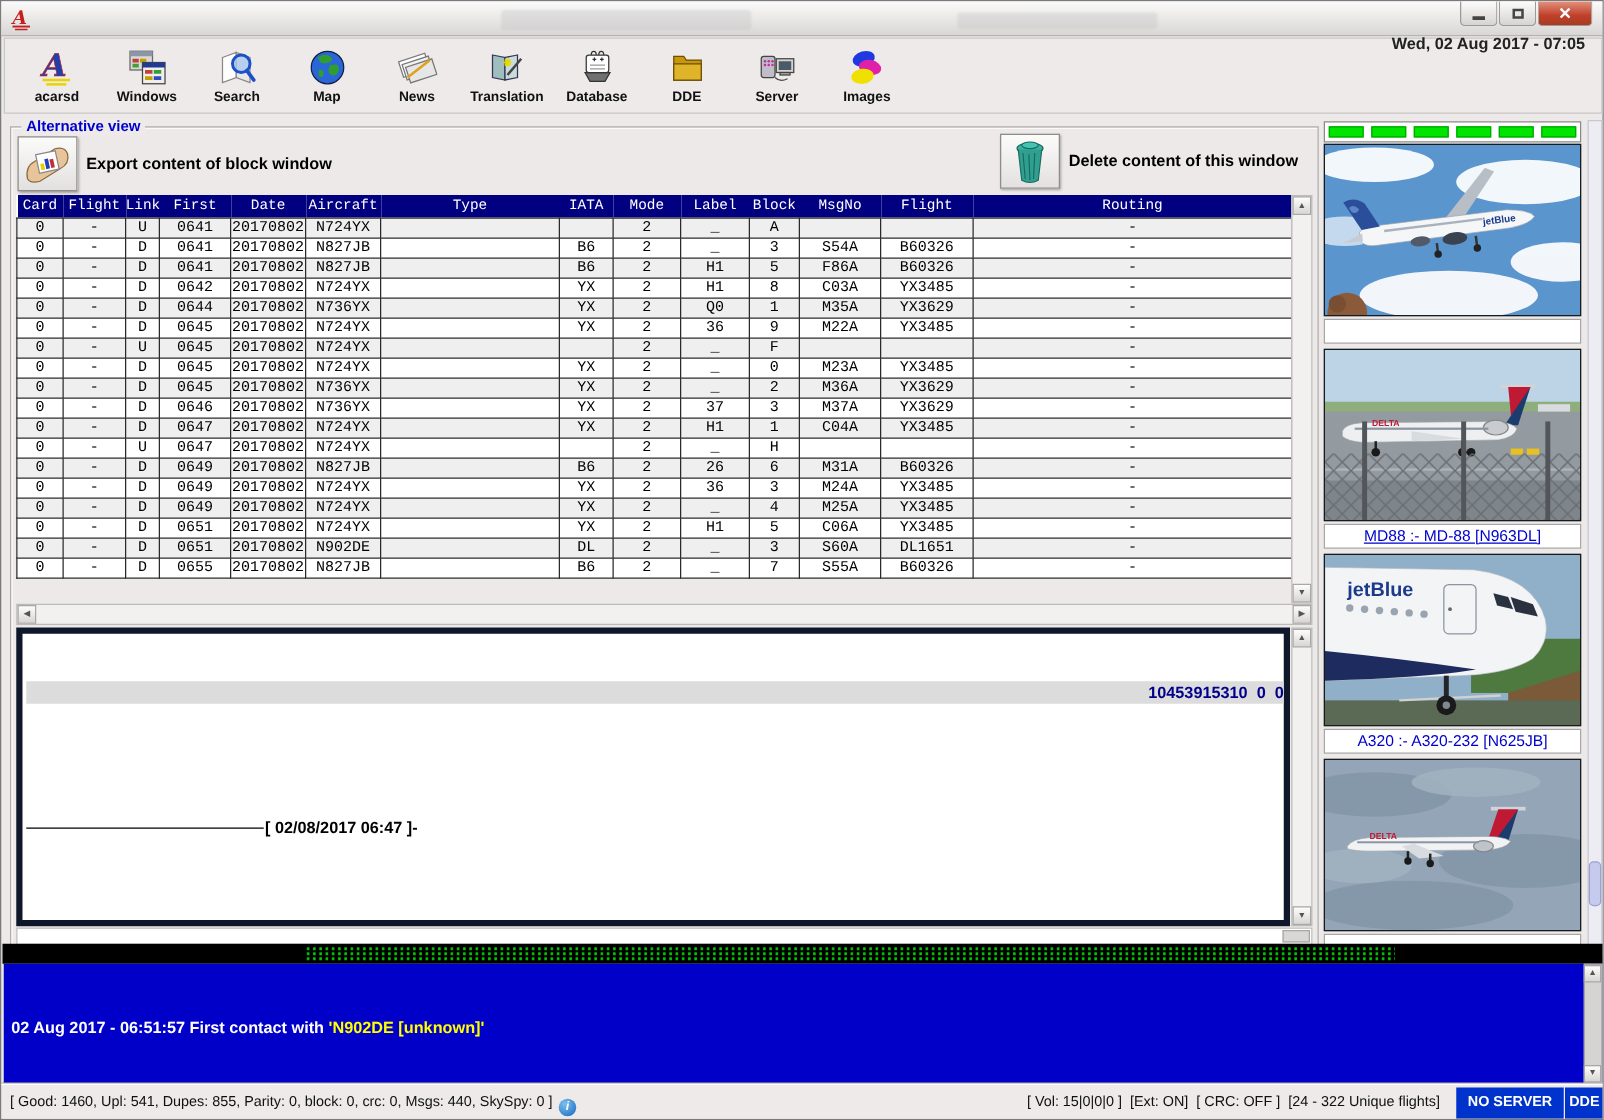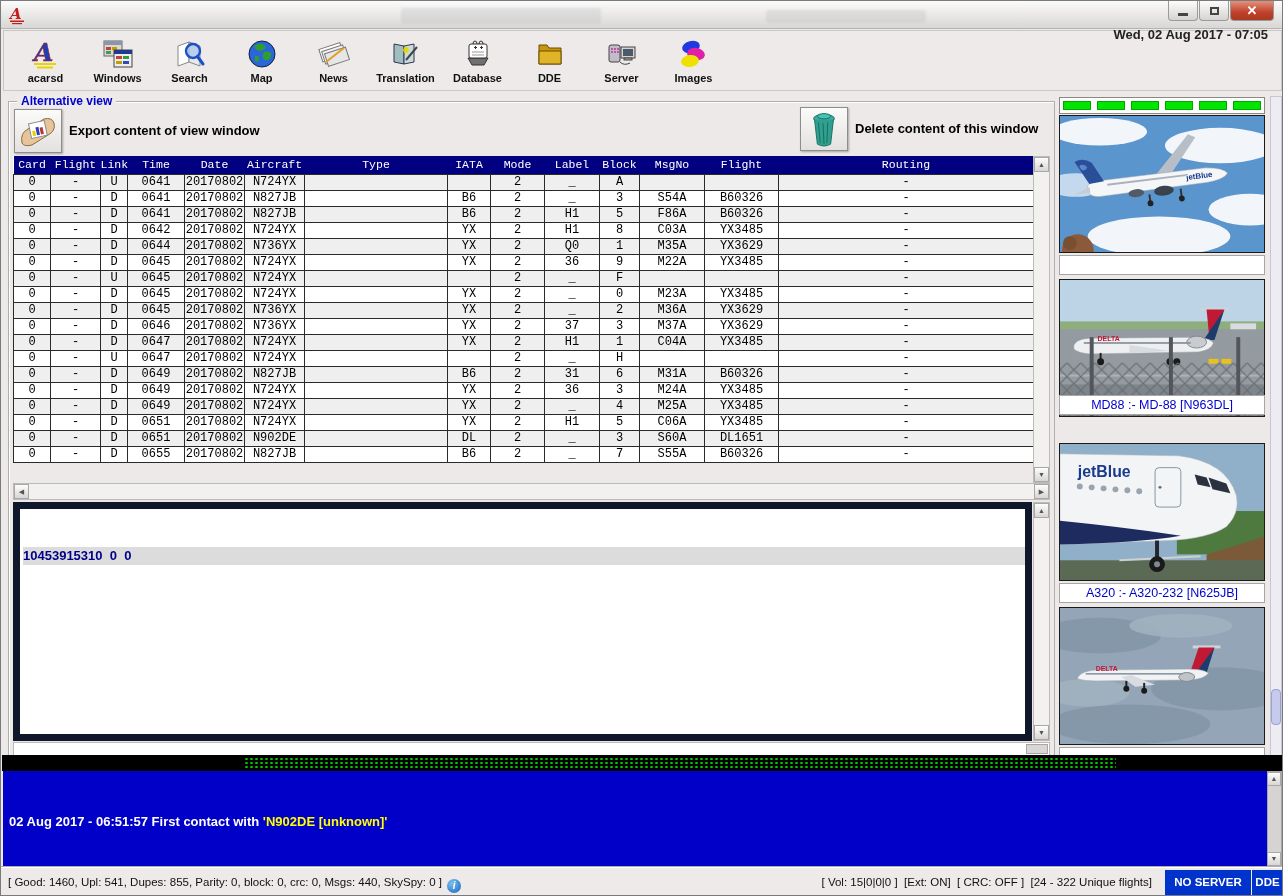--- a/index.html
+++ b/index.html
@@ -57,39 +57,39 @@
   .sb{position:absolute;background:#F2F1F0;border:1px solid #bdbbb9;}
   .sb-btn{position:absolute;width:15px;height:15px;background:linear-gradient(#fdfdfd,#d8d6d4);
           border:1px solid #aaa8a6;color:#555;font-size:7px;line-height:13px;text-align:center;cursor:pointer;}
   .sb-thumb{position:absolute;background:#d9d7d5;border:1px solid #a8a6a4;}
   #tbl-vscroll{left:1032px;top:155px;width:17px;height:327px;}
   #hscroll{left:12px;top:482px;width:1037px;height:17px;}
   #msg-vscroll{left:1032px;top:501px;width:17px;height:239px;}
   #msg-hscroll{left:12px;top:741px;width:1037px;height:14px;background:#fff;}
 
   
-  .msg-log{position:absolute;left:12px;top:501px;width:1019px;height:239px;background:#fff;border:7px solid #0f172a;
-           font-weight:bold;font-size:13px;line-height:18px;white-space:pre-wrap;overflow:hidden;padding:2px 0 0 3px;}
+  .msg-log{position:absolute;left:12px;top:501px;width:1019px;height:239px;background:#fff;border:5px solid #0f172a;
+           font-weight:bold;font-size:13px;line-height:18px;white-space:pre-wrap;overflow:hidden;padding:2px 0 0 3px;text-align:right;}
   .ml-line{min-height:18px;}
   .ml-blank{height:18px;}
   .ml-num{color:#00008B;}
   .ml-hl{background:#DCDCDC;}
   .ml-sep{display:flex;align-items:center;height:18px;color:#000;}
   .ml-sep .sep-line{display:inline-block;width:190px;border-top:1px solid #000;margin-right:1px;}
 
   
   .indicator{position:absolute;left:1058px;top:96px;width:206px;height:17px;background:#fff;border:1px solid #8a8886;
              display:flex;align-items:center;justify-content:space-between;padding:0 3px;}
   .ind-seg{width:28px;height:9px;background:#00E400;border:1px solid #00A800;}
   .photo{position:absolute;left:1058px;width:206px;height:138px;border:1px solid #1a1a1a;background:#8fb0c8;cursor:pointer;}
   .photo svg{display:block;width:100%;height:100%;}
   .caption{position:absolute;left:1058px;width:206px;height:20px;background:#fff;border:1px solid #a8a6a4;
            text-align:center;font-size:12.5px;color:#0000CC;line-height:18px;overflow:hidden;}
   #photo1{top:114px;} #cap1{top:254px;}
-  #photo2{top:278px;} #cap2{top:394px;}
+  #photo2{top:278px;} #cap2{top:418px;text-decoration:underline;}
   #photo3{top:442px;} #cap3{top:582px;}
   #photo4{top:606px;} #cap4{top:746px;}
   #right-scroll{left:1269px;top:95px;width:12px;height:670px;background:#ECECF2;border:1px solid #c6c6d4;}
   #right-thumb{position:absolute;left:1270px;top:688px;width:10px;height:36px;background:#C6CAEC;
                border:1px solid #9aa0d0;border-radius:4px;}
 
   
   .spectrum{position:absolute;left:1px;top:754px;width:1281px;height:16px;background:#000;}
   .spectrum-dots{position:absolute;left:242px;top:2px;width:872px;height:12px;
                  background-image:radial-gradient(circle,#00C800 1px,transparent 1.4px);background-size:5px 4px;}
@@ -265,21 +265,21 @@
     <svg viewBox="0 0 40 36" width="40" height="36">
         <path d="M4 30 Q2 20 10 16 L26 6 Q34 4 36 10 Q38 18 30 22 L14 32 Q6 34 4 30 Z" fill="#E8C49A" stroke="#8A6A40"></path>
         <g transform="rotate(-12 20 17)">
           <rect x="12" y="9" width="16" height="15" fill="#FFF" stroke="#888"></rect>
           <rect x="14" y="17" width="3" height="5" fill="#E8D000"></rect>
           <rect x="18" y="14" width="3" height="8" fill="#2040C0"></rect>
           <rect x="22" y="15" width="3" height="7" fill="#C03030"></rect>
         </g>
       </svg>
   </div>
-  <span class="btn-label" id="export-label">Export content of view window</span>
+  <span class="btn-label" id="export-label">Export content of block window</span>
 
   <div class="tool-btn" id="delete-btn">
     <svg viewBox="0 0 36 40" width="34" height="38">
         <ellipse cx="18" cy="9" rx="11" ry="4.5" fill="#39B0A0" stroke="#1A6A60"></ellipse>
         <path d="M8 10 L11 36 Q18 40 25 36 L28 10" fill="#2FA090" stroke="#1A6A60"></path>
         <g stroke="#1A6A60" stroke-width="1">
           <line x1="12" y1="13" x2="14" y2="35"></line>
           <line x1="17" y1="14" x2="18" y2="36"></line>
           <line x1="22" y1="13" x2="21" y2="35"></line>
         </g>
@@ -304,21 +304,21 @@
         <col style="width:65px">
       <col style="width:74px">
         <col style="width:255px">
     </colgroup>
     <thead>
       <tr>
 
       <th>Card</th>
           <th>Flight</th>
           <th>Link</th>
-          <th>Time</th>
+          <th>First</th>
           <th>Date</th>
           <th>Aircraft</th>
           <th>Type</th>
           <th>IATA</th>
           <th>Mode</th>
           <th>Label</th>
           <th>Block</th>
           <th>MsgNo</th>
           <th>Flight</th>
           <th>Routing</th>
@@ -521,21 +521,21 @@
         <tr>
         <td>0</td>
         <td>-</td>
         <td>D</td>
         <td>0649</td>
         <td>20170802</td>
         <td>N827JB</td>
         <td></td>
         <td>B6</td>
         <td>2</td>
-        <td>31</td>
+        <td>26</td>
         <td>6</td>
         <td>M31A</td>
         <td>B60326</td>
         <td>-</td>
       </tr>
         <tr>
         <td>0</td>
         <td>-</td>
         <td>D</td>
         <td>0649</td>
@@ -623,20 +623,21 @@
   </div>
 
   <div class="sb" id="hscroll">
     <div class="sb-btn" style="left:0;top:0">◀</div>
     <div class="sb-btn" style="right:0;top:0">▶</div>
   </div>
 
   <div class="msg-log">
     <div class="ml-line ml-num ml-hl">10453915310  0  0</div>
     <div class="ml-blank"></div>
+    <div class="ml-sep"><span class="sep-line"></span><span>[ 02/08/2017 06:47 ]-</span></div>
     
     
     
     
     
     
     
     
     
   </div>

